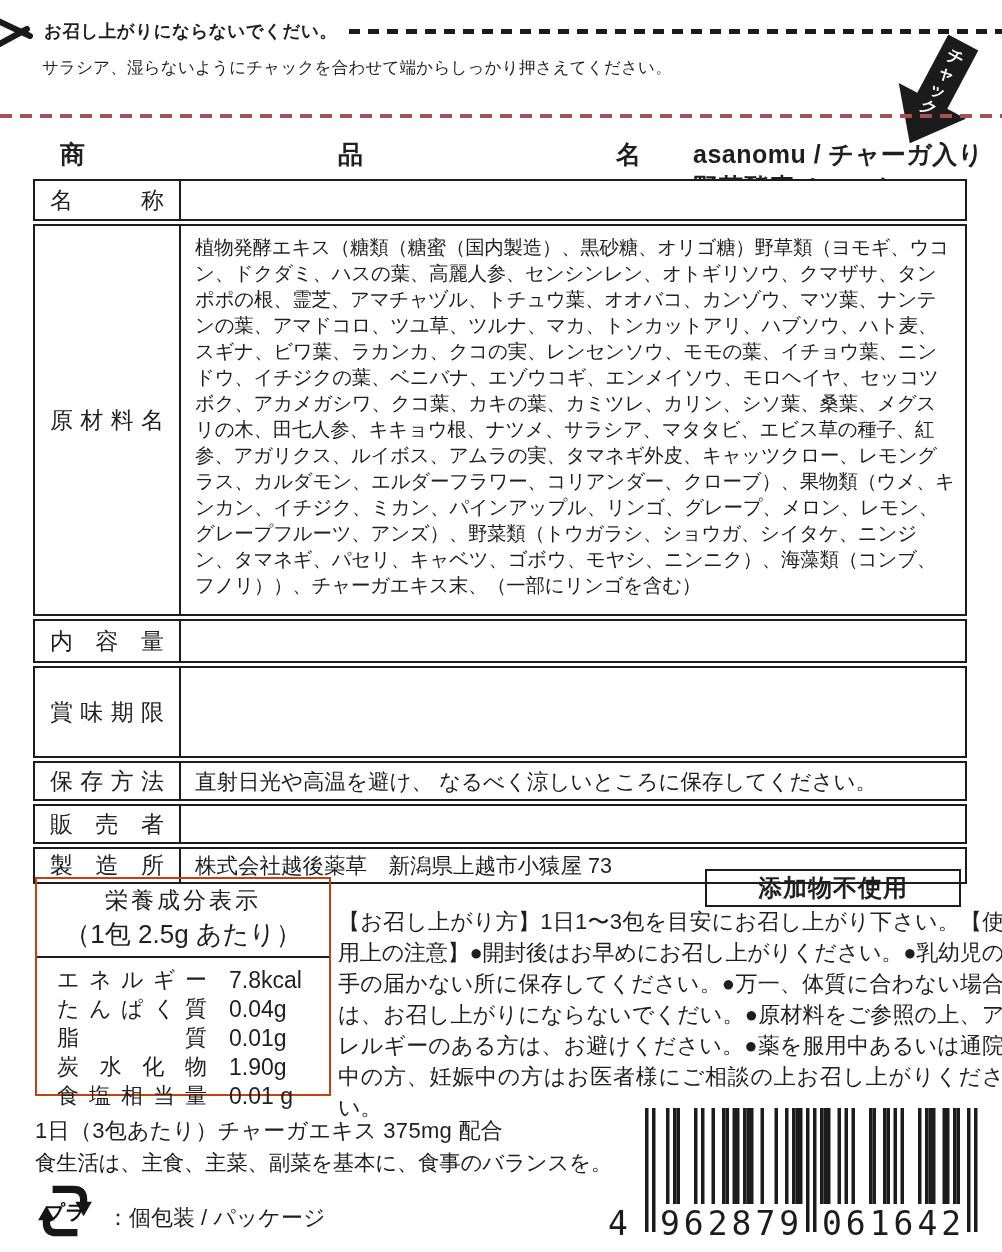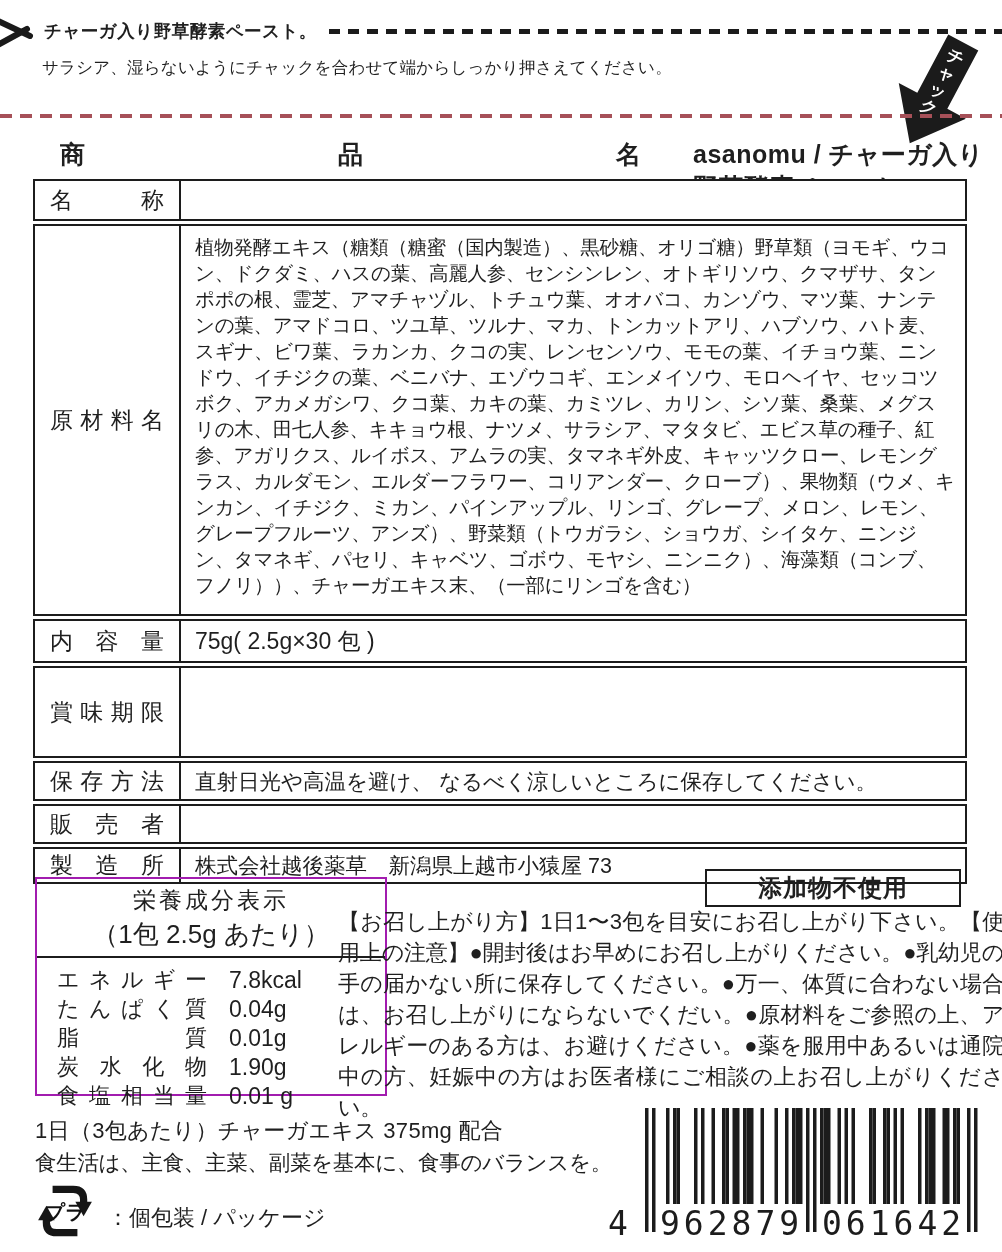--- a/index.html
+++ b/index.html
@@ -33,21 +33,21 @@
   .r1 { height:42px; } .r2 { height:392px; } .r3 { height:44px; } .r4 { height:92px; }
   .r5 { height:40px; } .r6 { height:40px; } .r7 { height:37px; }
   .r2 .tvalue { align-items:flex-start; padding-top:8px; font-size:19.5px; line-height:26px;
     letter-spacing:-0.3px; text-align:left; }
   .r3 .tvalue { font-size:23px; }
   .r5 .tvalue, .r6 .tvalue, .r7 .tvalue { font-size:21.5px; }
 
   .cj { display:flex; justify-content:space-between; width:100%; }
 
   
-  .nutrition { left:35px; top:877px; width:352px; height:219px; border:2px solid #a21caf; }
+  .nutrition { left:35px; top:877px; width:296px; height:219px; border:2px solid #c2410c; }
   .nut-head { border-bottom:2px solid #1c1c1c; padding:6px 0 4px 0; text-align:center; }
   .nut-title { font-size:23px; letter-spacing:3px; }
   .nut-sub { font-size:26px; margin-top:1px; }
   .nut-body { padding:7px 16px 0 20px; }
   .nut-row { display:grid; grid-template-columns:150px 1fr; column-gap:22px; height:29px; align-items:center; }
   .nut-label { font-size:22px; }
   .nut-value { font-size:23px; }
 
   
   .additive-badge { left:705px; top:869px; width:256px; height:38px; border:2px solid #1c1c1c;
@@ -75,21 +75,21 @@
 </head>
 <body>
 
 <div id="page">
 
   <div class="abs cutline-row">
     <svg class="scissors" width="40" height="34" viewBox="0 0 40 34">
       <path d="M0 3 L36 20" stroke="#1a1a1a" stroke-width="6" stroke-linecap="round"></path>
       <path d="M0 31 L33 13" stroke="#1a1a1a" stroke-width="6" stroke-linecap="round"></path>
     </svg>
-    <span class="cutline-text">チャーガ入り野草酵素ペースト。</span>
+    <span class="cutline-text">お召し上がりにならないでくだい。</span>
     <span class="black-dashes"></span>
   </div>
 
   <div class="abs zipper-note">サラシア、湿らないようにチャックを合わせて端からしっかり押さえてください。</div>
 
   <svg class="abs zipper-arrow" width="130" height="120" viewBox="0 0 130 120">
     <g transform="rotate(28 65 60)">
       <polygon points="65,118 27,70 48,70 48,4 82,4 82,70 103,70" fill="#1b1b1b"></polygon>
       <text x="65" y="26" text-anchor="middle" fill="#ffffff" font-size="17" font-weight="bold">
         <tspan x="65" y="26" id="zt0">チ</tspan><tspan x="65" y="45" id="zt1">ャ</tspan><tspan x="65" y="64" id="zt2">ッ</tspan><tspan x="65" y="83" id="zt3">ク</tspan>
@@ -129,21 +129,20 @@
       <div class="tvalue">植物発酵エキス（糖類（糖蜜（国内製造）、黒砂糖、オリゴ糖）野草類（ヨモギ、ウコン、ドクダミ、ハスの葉、高麗人参、センシンレン、オトギリソウ、クマザサ、タンポポの根、霊芝、アマチャヅル、トチュウ葉、オオバコ、カンゾウ、マツ葉、ナンテンの葉、アマドコロ、ツユ草、ツルナ、マカ、トンカットアリ、ハブソウ、ハト麦、スギナ、ビワ葉、ラカンカ、クコの実、レンセンソウ、モモの葉、イチョウ葉、ニンドウ、イチジクの葉、ベニバナ、エゾウコギ、エンメイソウ、モロヘイヤ、セッコツボク、アカメガシワ、クコ葉、カキの葉、カミツレ、カリン、シソ葉、桑葉、メグスリの木、田七人参、キキョウ根、ナツメ、サラシア、マタタビ、エビス草の種子、紅参、アガリクス、ルイボス、アムラの実、タマネギ外皮、キャッツクロー、レモングラス、カルダモン、エルダーフラワー、コリアンダー、クローブ）、果物類（ウメ、キンカン、イチジク、ミカン、パインアップル、リンゴ、グレープ、メロン、レモン、グレープフルーツ、アンズ）、野菜類（トウガラシ、ショウガ、シイタケ、ニンジン、タマネギ、パセリ、キャベツ、ゴボウ、モヤシ、ニンニク）、海藻類（コンブ、フノリ））、チャーガエキス末、（一部にリンゴを含む）</div>
     </div>
     <div class="trow r3">
       <div class="tlabel">
           <span class="lbl cj">
             <span>内</span>
             <span>容</span>
             <span>量</span>
           </span>
         </div>
-      <div class="tvalue">75g( 2.5g×30 包 )</div>
     </div>
     <div class="trow r4">
       <div class="tlabel">
           <span class="lbl cj">
             <span>賞</span>
             <span>味</span>
             <span>期</span>
             <span>限</span>
           </span>
         </div>

